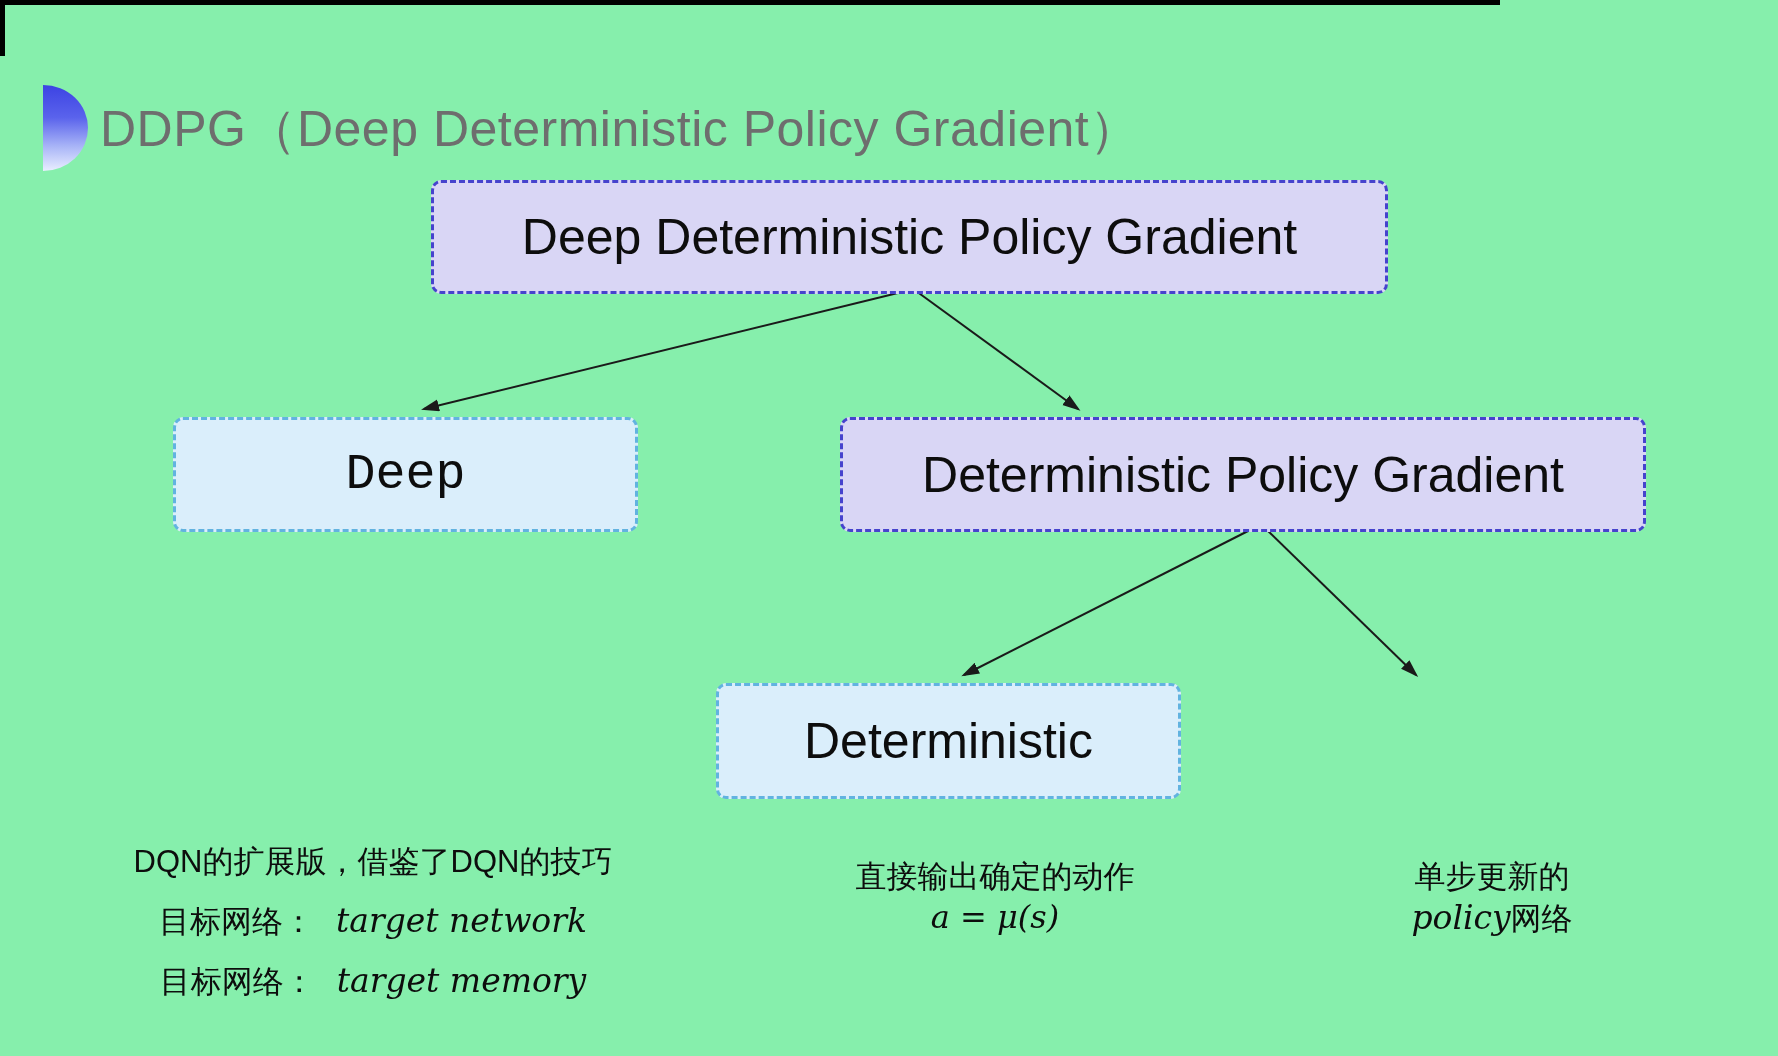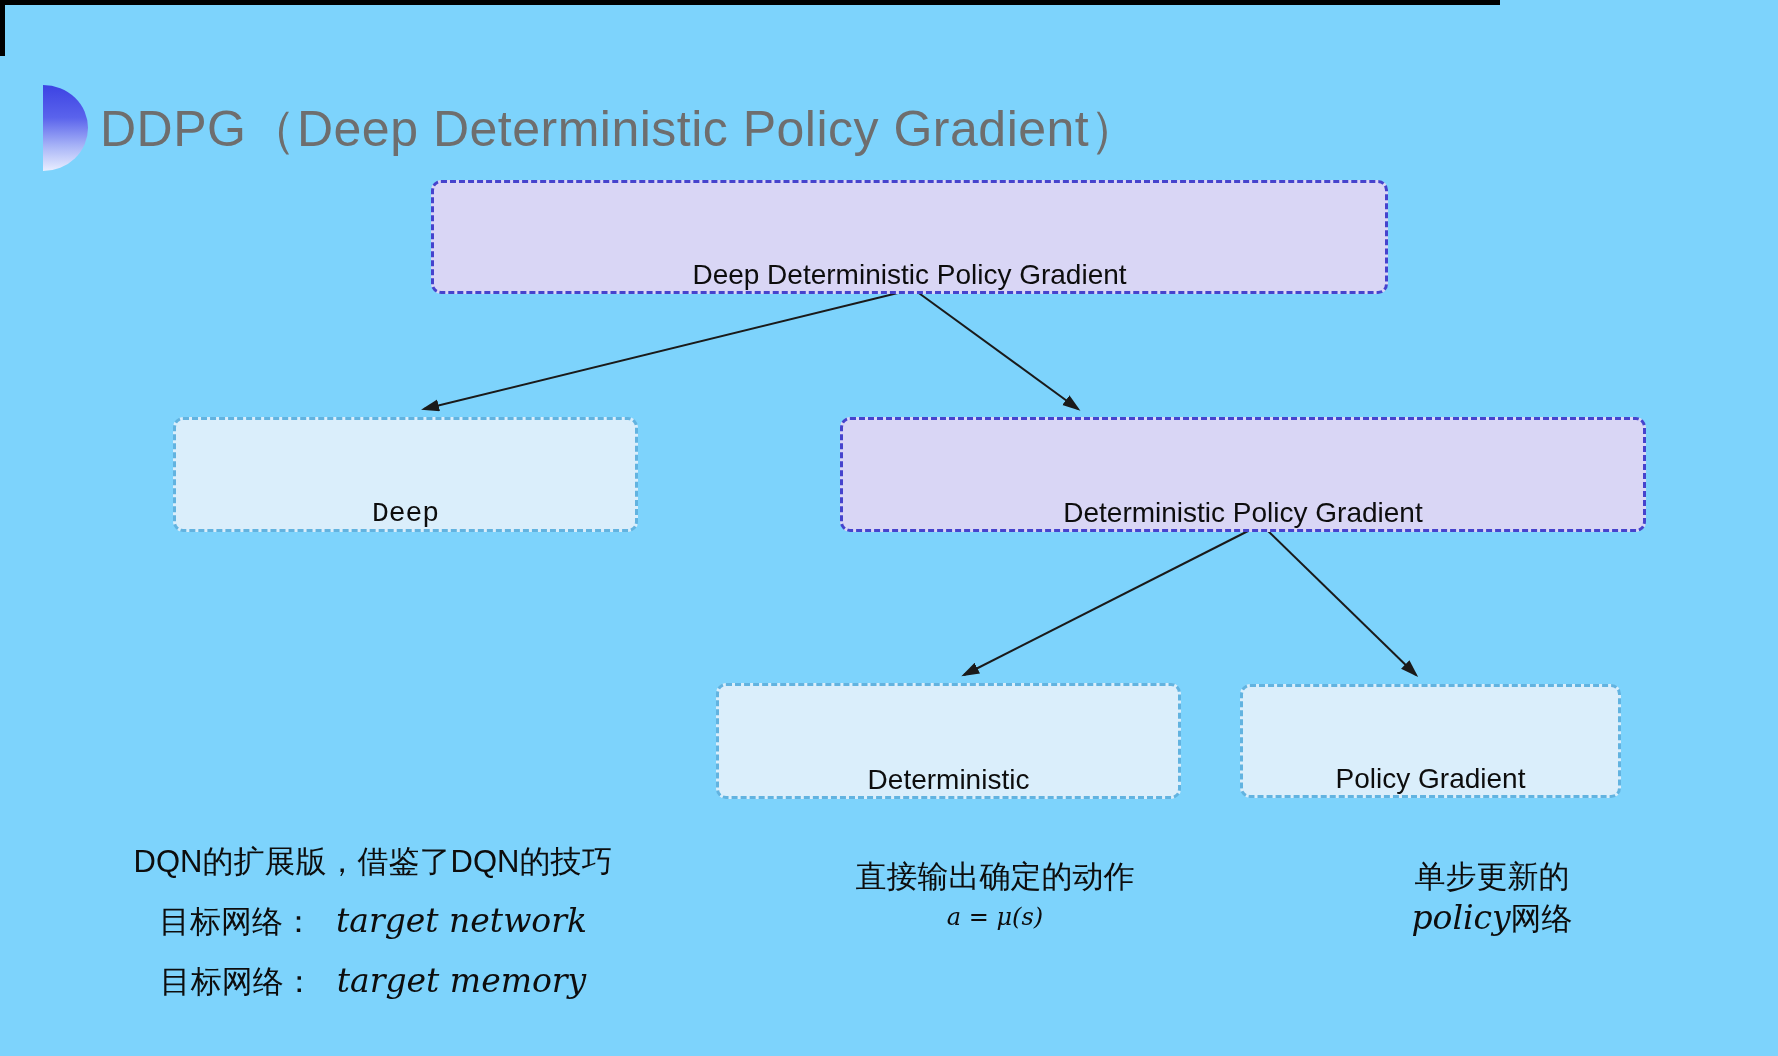--- a/index.html
+++ b/index.html
@@ -1,18 +1,18 @@
 <!DOCTYPE html>
 <html style="--purple-fill: #d9d6f5; --purple-border: #4643cd; --cyan-fill: #daeefb; --cyan-border: #62b3e0; --title: #6e6e6e; --arrow: #1a1a1a; --icon-top: #3c43e3; --icon-bottom: #e9eeff;"><head>
 <meta charset="utf-8">
 <style>
   html,body { margin:0; padding:0; background:#ffffff; }
   #canvas {
     position:relative; width:1778px; height:1056px; overflow:hidden;
-    background:#7dd3fc;
+    background:#86efac;
     font-family:"Liberation Sans", sans-serif;
   }
 
   
   .frame-top    { position:absolute; left:0; top:0; width:1500px; height:5px; background:#000; }
   .frame-left   { position:absolute; left:0; top:0; width:5px; height:56px; background:#000; }
 
   
   .title-icon {
     position:absolute; left:43px; top:85px; width:45px; height:86px;
@@ -20,22 +20,22 @@
     background:linear-gradient(180deg, var(--icon-top) 0%, #5a63ec 38%, #aab6f7 72%, var(--icon-bottom) 100%);
   }
   .page-title {
     position:absolute; left:100px; top:94px; height:70px; line-height:70px;
     font-size:50px; color:var(--title); letter-spacing:0.5px; white-space:nowrap;
   }
 
   
   .node {
     position:absolute; border:3px dashed; border-radius:10px;
-    display:flex; align-items:flex-end; justify-content:center;
-    font-size:28px; color:#0d0d0d; white-space:nowrap;
+    display:flex; align-items:center; justify-content:center;
+    font-size:50px; color:#0d0d0d; white-space:nowrap;
   }
   .node.purple { background:var(--purple-fill); border-color:var(--purple-border); }
   .node.cyan   { background:var(--cyan-fill);  border-color:var(--cyan-border); }
 
   #node-root { left:431px; top:180px; width:951px; height:108px; }
   #node-deep { left:173px; top:417px; width:459px; height:109px;font-family:Liberation Mono, monospace; }
   #node-dpg  { left:840px; top:417px; width:800px; height:109px; }
   #node-det  { left:716px; top:683px; width:459px; height:110px; }
   #node-pg   { left:1240px; top:684px; width:375px; height:108px; }
 
@@ -50,21 +50,21 @@
   }
   #ann-deep { left:373px; top:832px; font-size:31px; line-height:59px; }
   #ann-det  { left:995px; top:856px; font-size:31px; line-height:41px; }
   #ann-pg   { left:1492px; top:856px; font-size:31px; line-height:41px; }
 
   .term {
     font-family:"DejaVu Serif", serif; font-style:italic; font-size:33px;
     margin-left:22px;
   }
   .formula {
-    font-family:"DejaVu Serif", serif; font-style:italic; font-size:24px;
+    font-family:"DejaVu Serif", serif; font-style:italic; font-size:32px;
   }
   .term-lead { margin-left:0; }
 </style>
 </head>
 <body>
 
 <div id="canvas">
 
   <div class="frame-top"></div>
   <div class="frame-left"></div>
@@ -89,23 +89,20 @@
   </div>
   <div id="node-deep" class="node cyan">
     <span>Deep</span>
   </div>
   <div id="node-dpg" class="node purple">
     <span>Deterministic Policy Gradient</span>
   </div>
   <div id="node-det" class="node cyan">
     <span>Deterministic</span>
   </div>
-  <div id="node-pg" class="node cyan">
-    <span>Policy Gradient</span>
-  </div>
 
   <div id="ann-deep" class="annotation">
     <div>DQN的扩展版，借鉴了DQN的技巧</div>
     <div>
       <span>目标网络：</span><span class="term">target network</span>
     </div>
     <div>
       <span>目标网络：</span><span class="term">target memory</span>
     </div>
   </div>

